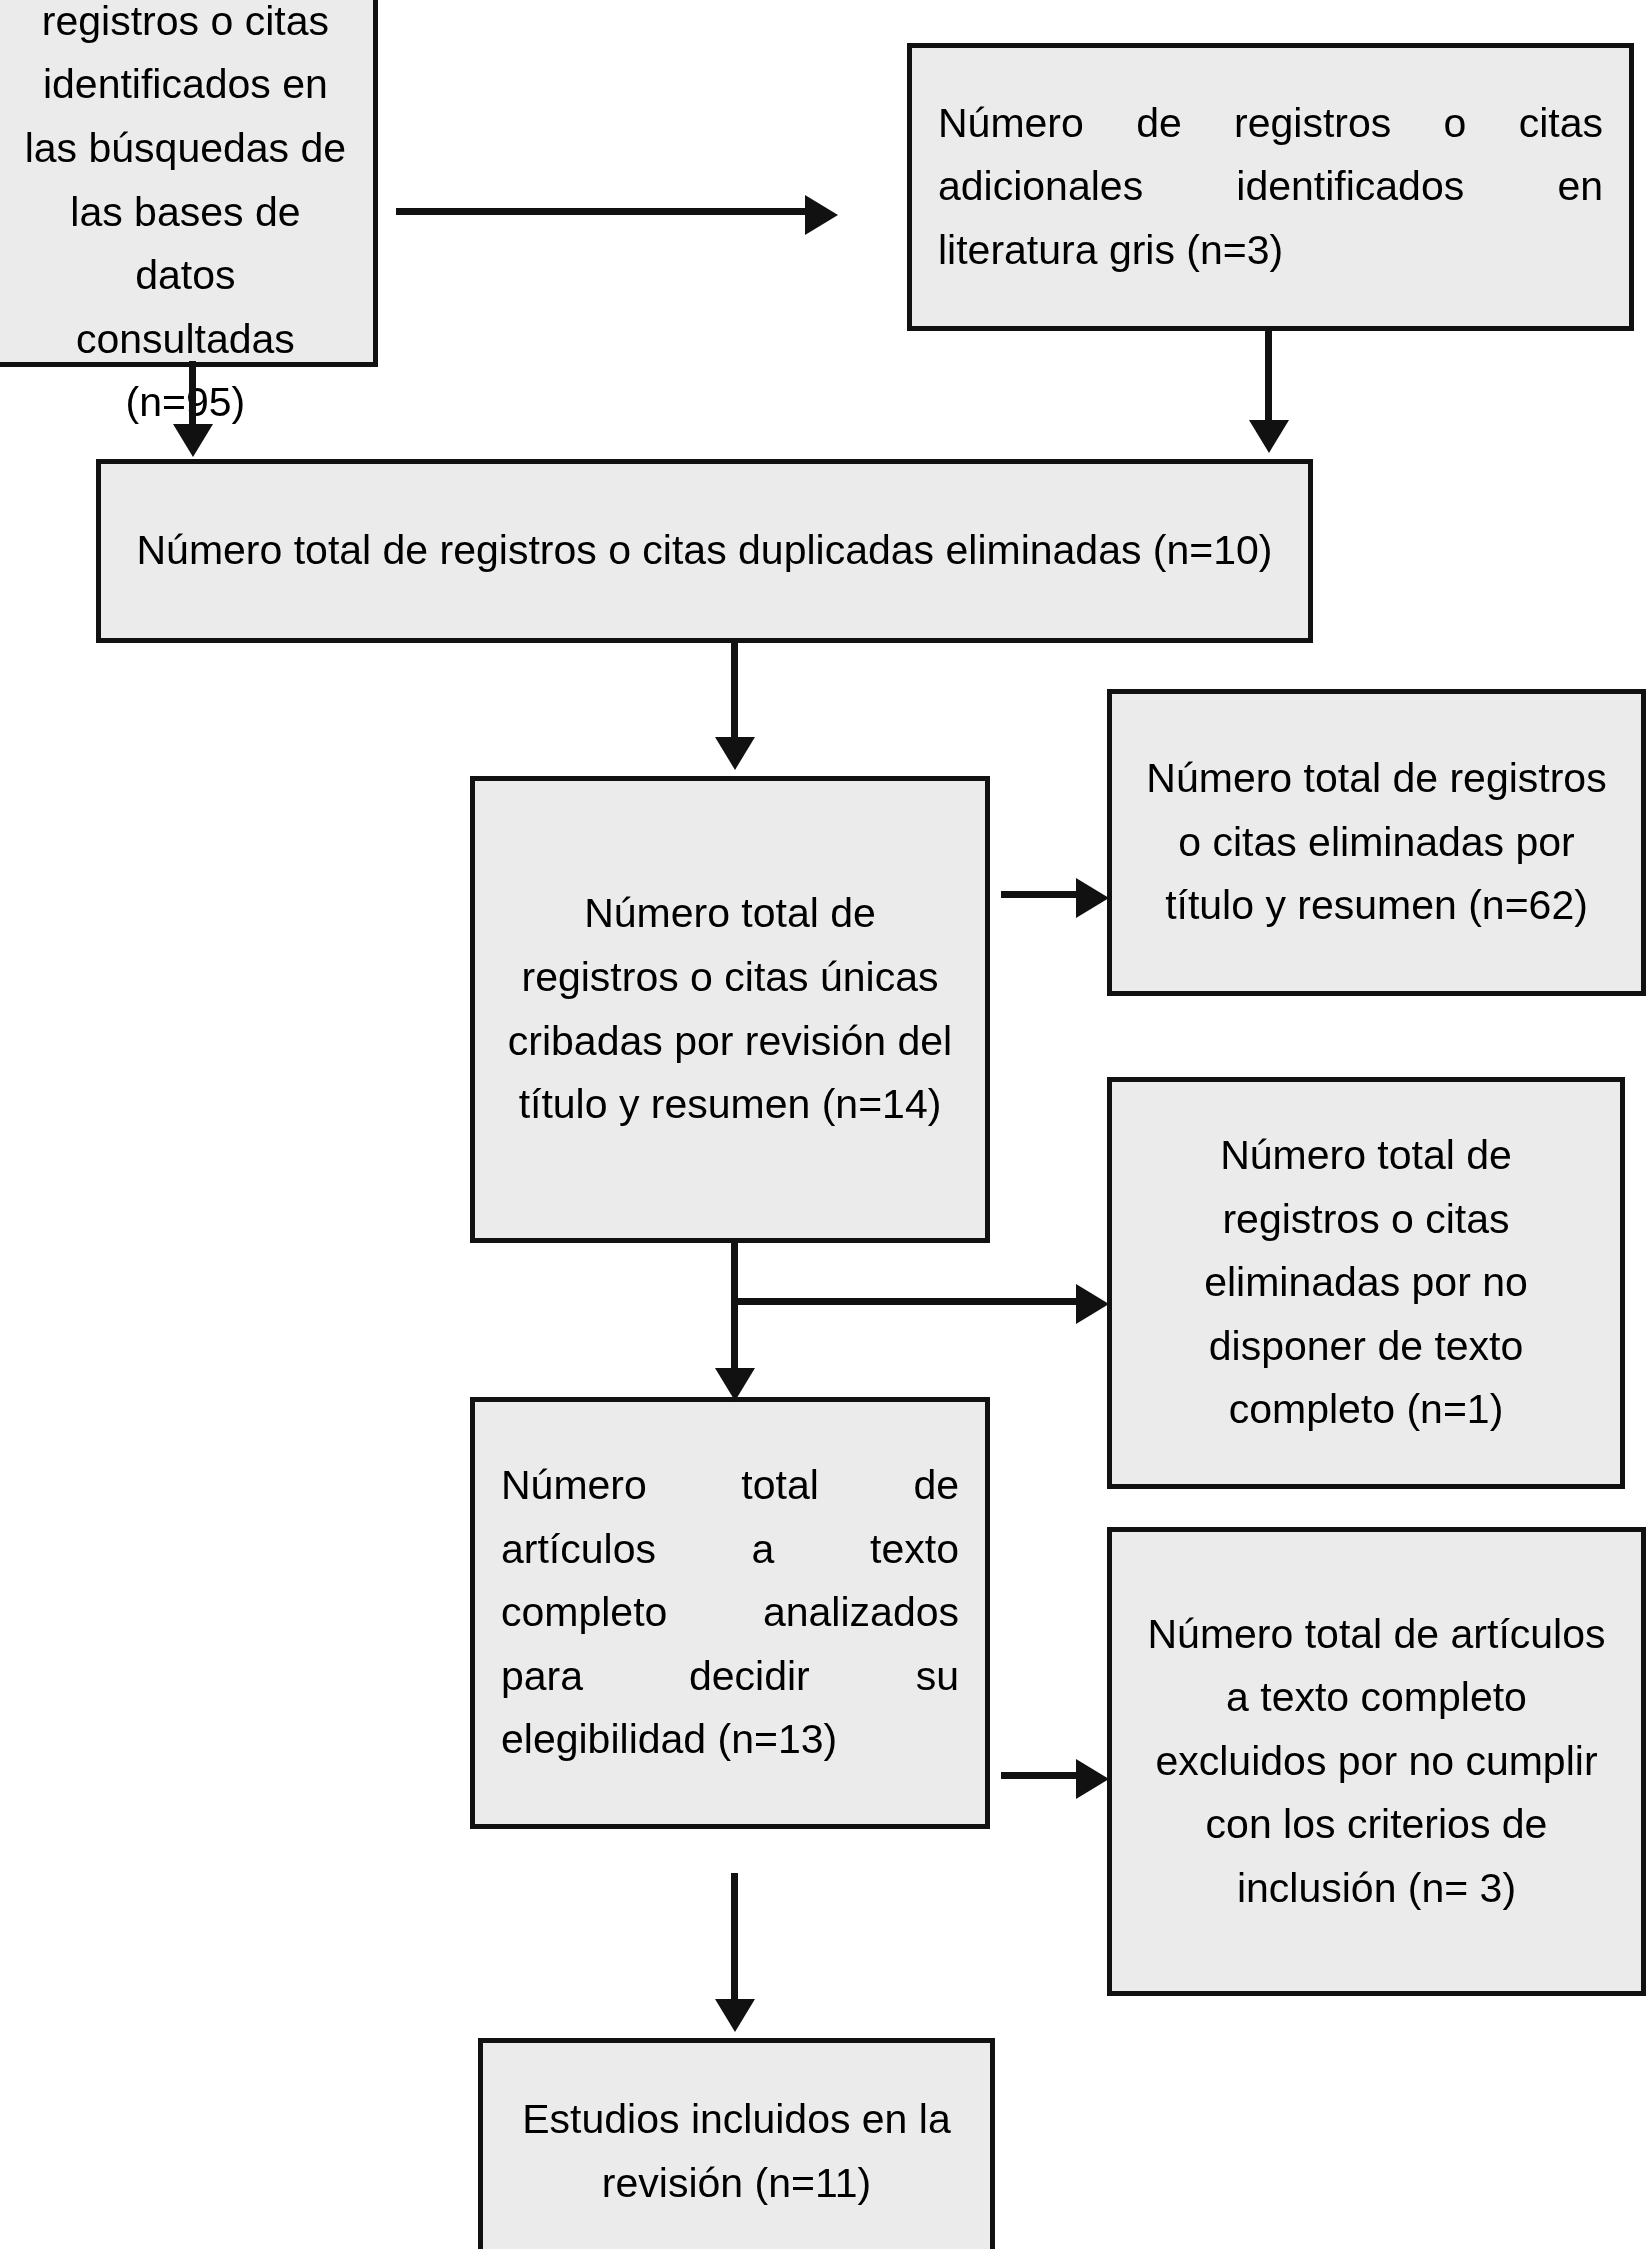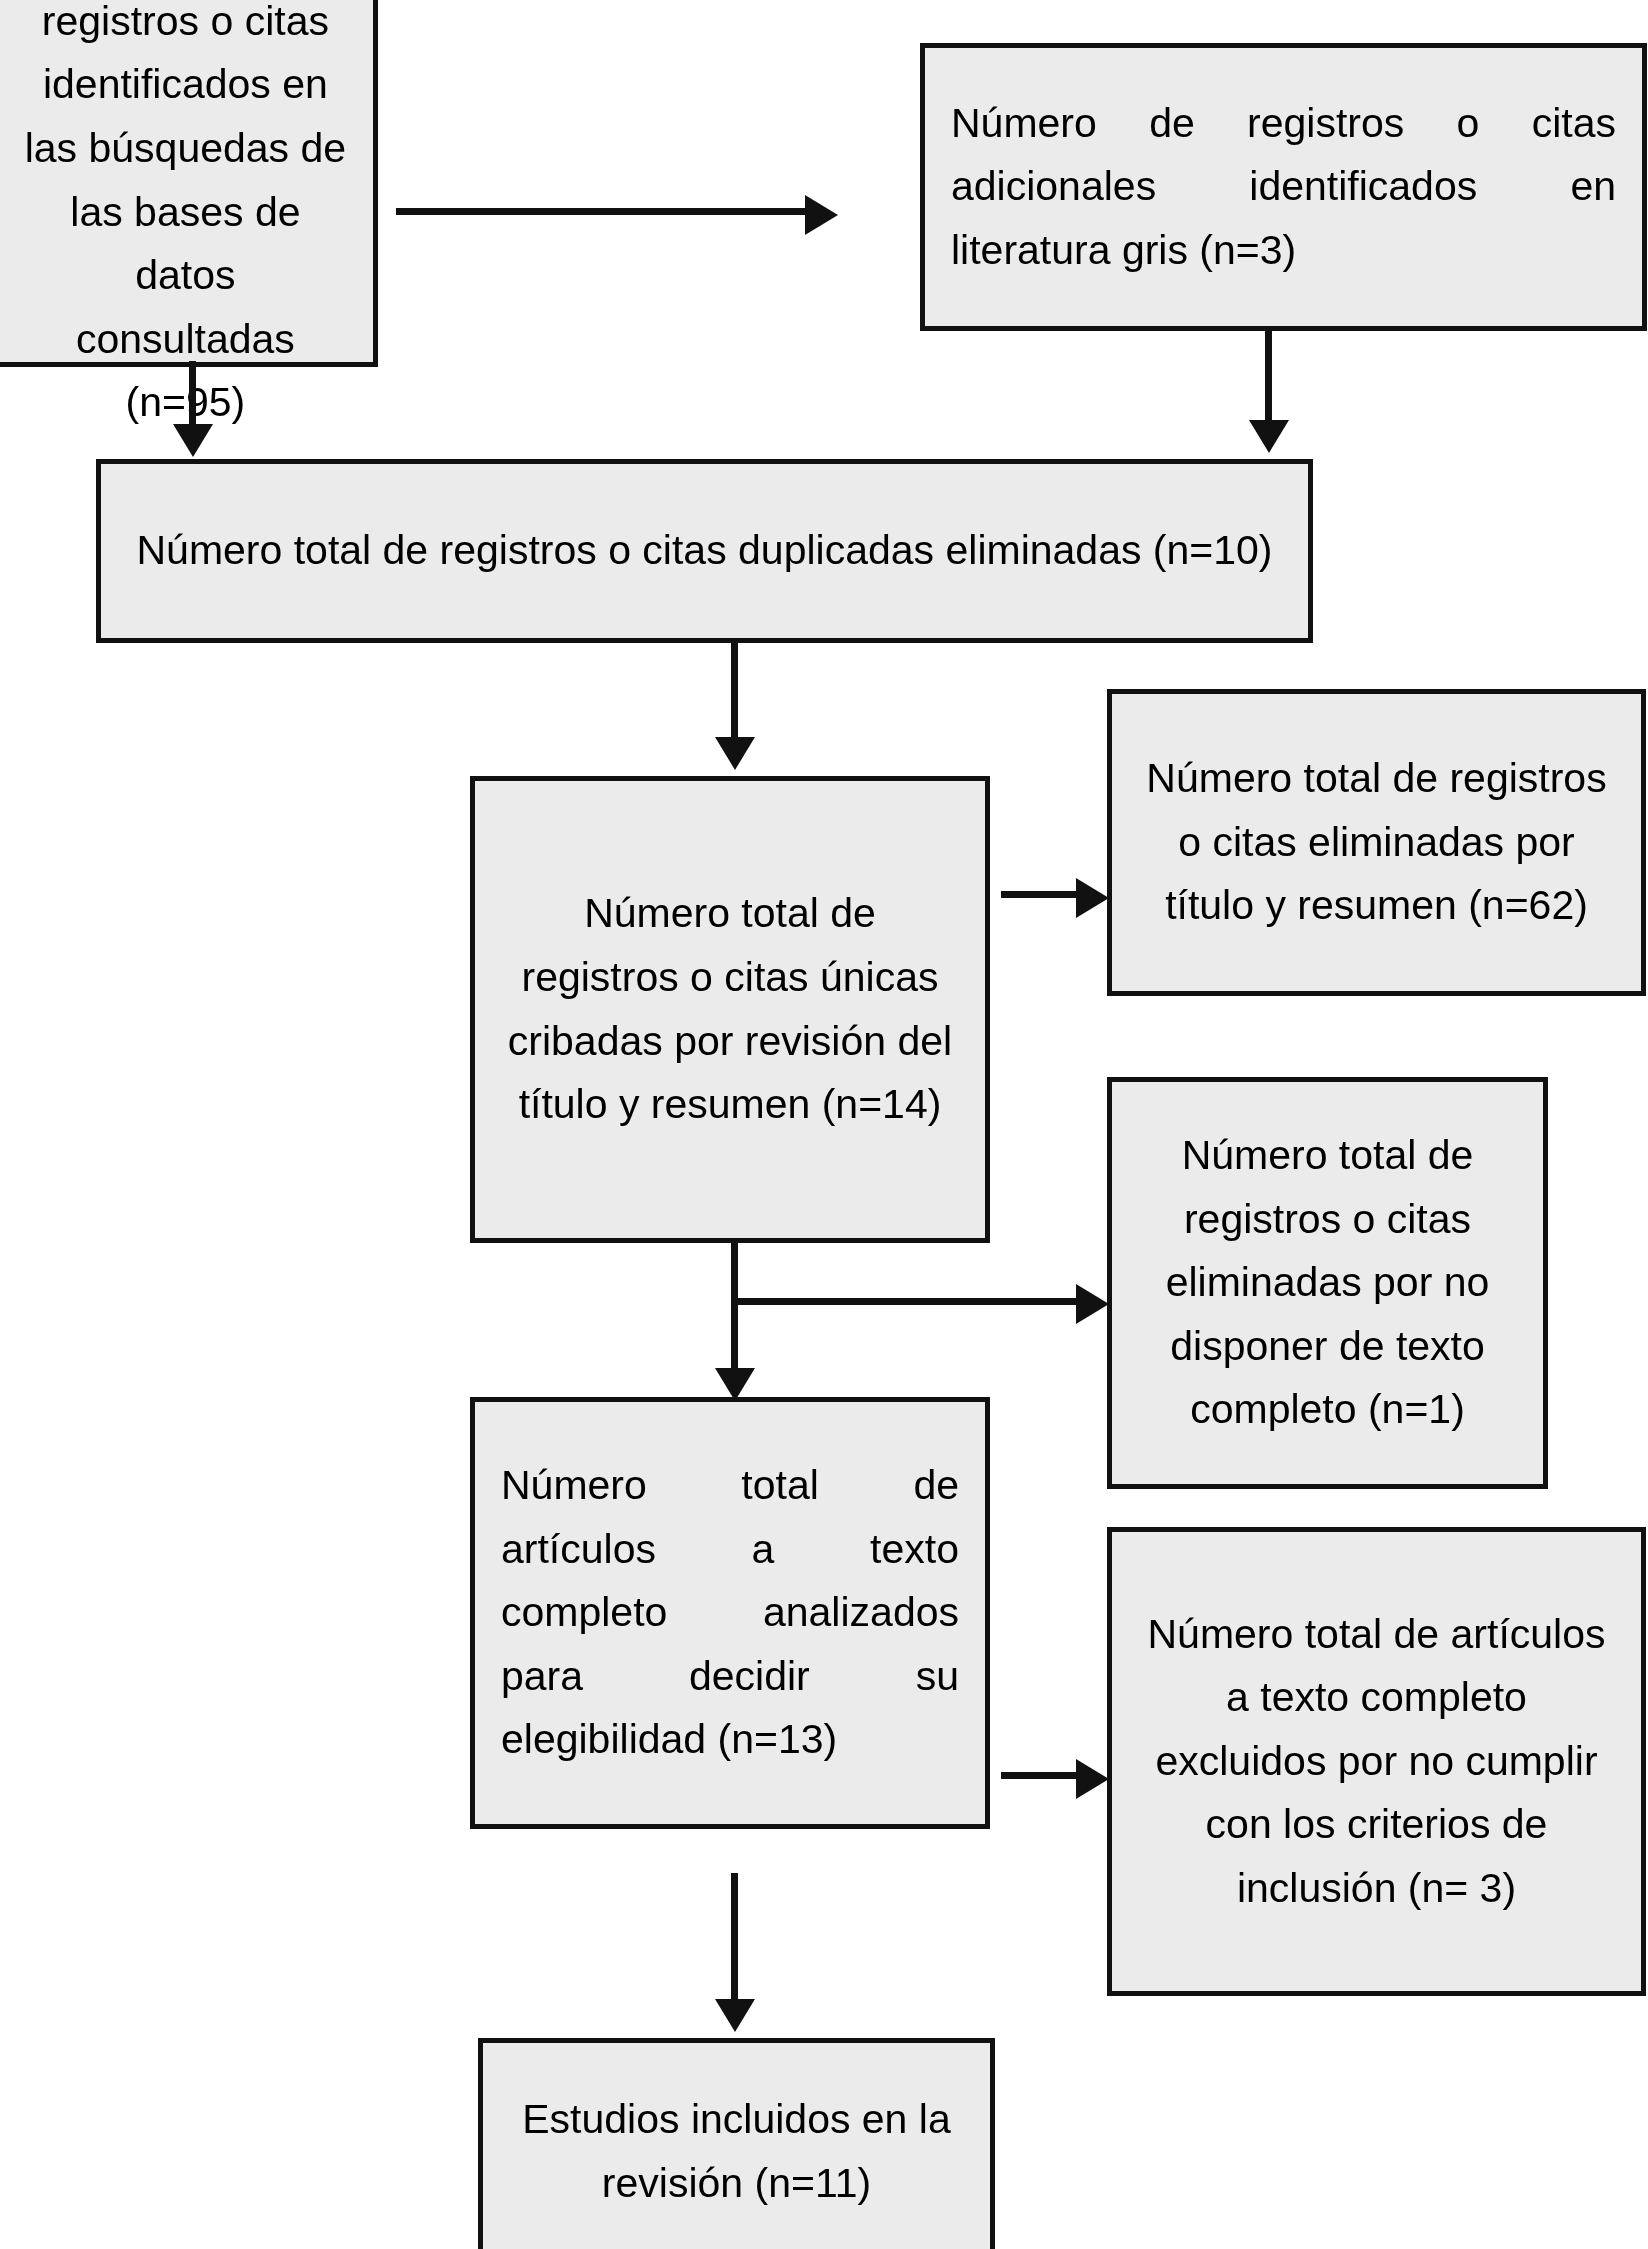--- a/index.html
+++ b/index.html
@@ -35,25 +35,25 @@
     display: block;
     width: 100%;
     padding: 0 26px;
     box-sizing: border-box;
   }
   .center .txt { text-align: center; }
   .justify .txt { text-align: justify; text-align-last: left; text-justify: inter-word; }
 
   
   #node-databases   { left: -7.6px;  top: -6px;   width: 386px;  height: 373px; }
-  #node-grey-lit    { left: 907px; top: 43px;   width: 727px;  height: 288px; margin-left: 13px; }
+  #node-grey-lit    { left: 907px; top: 43px;   width: 727px;  height: 288px; }
   #node-duplicates  { left: 96px;  top: 459px;  width: 1217px; height: 184px; }
   #node-screening   { left: 470px;  top: 776px; width: 520px;  height: 467px; }
   #node-excl-title  { left: 1107px; top: 689px;  width: 539px;  height: 307px; }
-  #node-excl-noftxt { left: 1107px; top: 1077px; width: 441px;  height: 412px; }
+  #node-excl-noftxt { left: 1107px; top: 1077px; width: 518px;  height: 412px; }
   #node-eligibility { left: 470px;  top: 1397px; width: 520px;  height: 432px; }
   #node-excl-crit   { left: 1107px; top: 1527px; width: 539px;  height: 469px; }
   #node-included    { left: 478px;  top: 2038px; width: 517px;  height: 228px; }
 
   
   .conn { position: absolute; background: #111111; }
   .conn.v { width: 6.8px; }
   .conn.h { height: 6.8px; }
   .arrowhead { position: absolute; width: 0; height: 0; }
   .arrowhead.down  { border-left: 20px solid transparent; border-right: 20px solid transparent; border-top: 33px solid #111111; }

